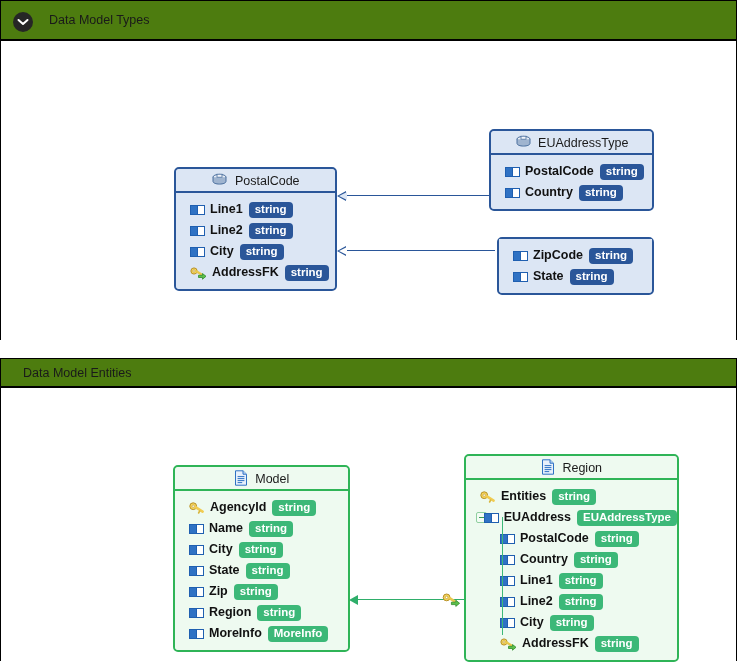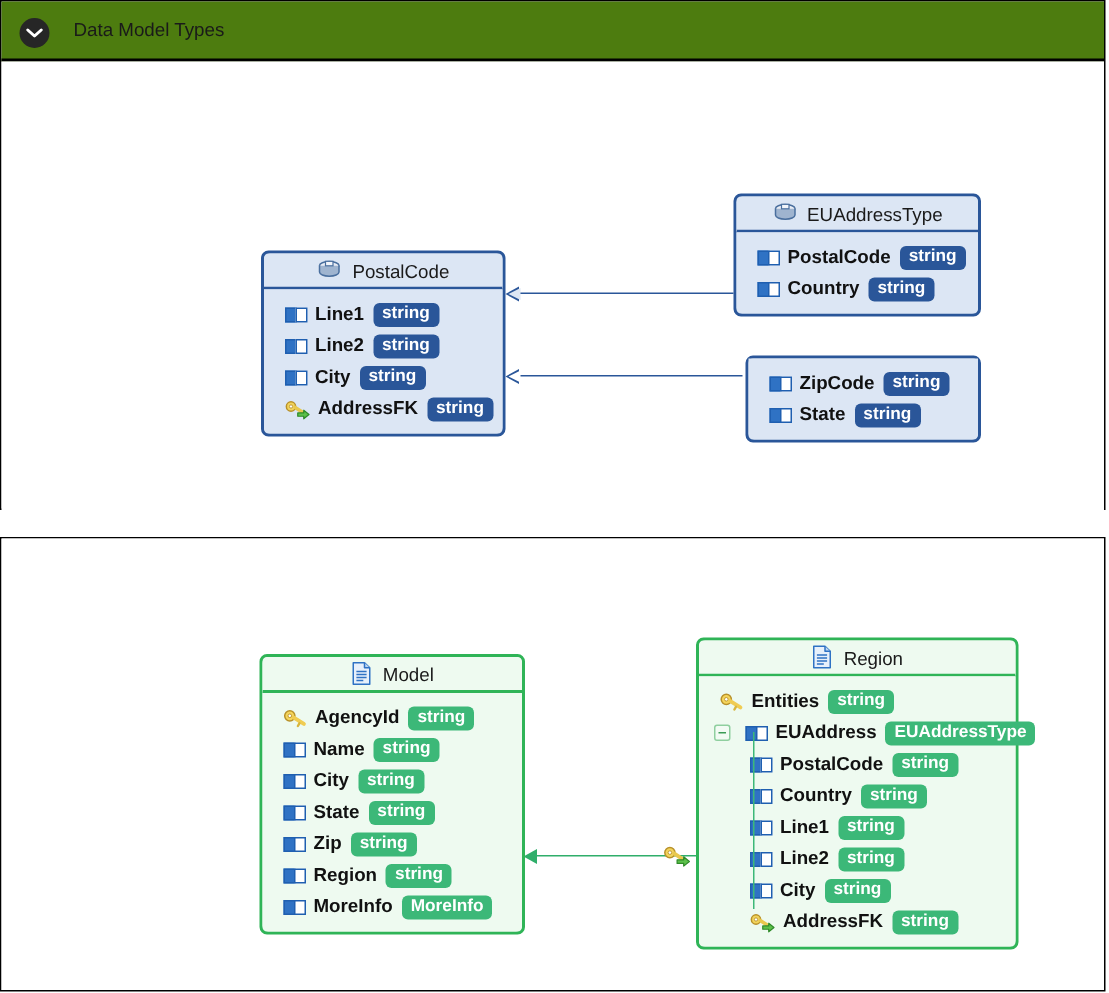--- a/index.html
+++ b/index.html
@@ -283,20 +283,23 @@
           <span class="lbl">State</span>
           <span class="badge">string</span>
         </div>
       </div>
     </div>
 
   </div>
 </div>
 
 <div class="panel" id="panel-entities">
+  <div class="panel-header">
+    <div class="panel-title">Data Model Entities</div>
+  </div>
 
   <div class="canvas">
 
     <div class="conn" style="left:348px;top:207px;width:120px;height:10px;">
       <div class="conn-line" style="left:7px;top:4px;width:113px;background:#2fae6a;"></div>
       <div class="arrow-solid" style="left:0px;top:0px;border-right:9px solid #2fae6a;"></div>
     </div>
     <div class="fk-marker" style="left:441px;top:203px;">
       <svg width="19" height="17" viewBox="0 0 19 17">
         <circle cx="4.6" cy="6.4" r="3.4" fill="#f2d45c" stroke="#b8912a" stroke-width="1"></circle>
@@ -402,21 +405,21 @@
               <circle cx="4.2" cy="5.2" r="3.4" fill="#f5d55c" stroke="#b8912a" stroke-width="1"></circle>
               <circle cx="4.2" cy="5.2" r="1.2" fill="#ffffff" stroke="#b8912a" stroke-width="0.6"></circle>
               <path d="M6.9 6.4 L13.6 10.6" stroke="#f0cc52" stroke-width="2.6" stroke-linecap="round"></path>
               <path d="M10.6 10.2 L9.6 12" stroke="#d8b63e" stroke-width="1.6" stroke-linecap="round"></path>
             </svg>
           </span>
           <span class="lbl">Entities</span>
           <span class="badge">string</span>
         </div>
 
-        <div class="row" style="padding-left:31px;">
+        <div class="row" style="padding-left:31px;justify-content:flex-end;">
           <span class="expander"></span>
           <span class="icn icn-attr">
               <i class="a"></i>
               <i class="b"></i>
             </span>
           <span class="lbl">EUAddress</span>
           <span class="badge">EUAddressType</span>
         </div>
 
         <div class="row child-row">

